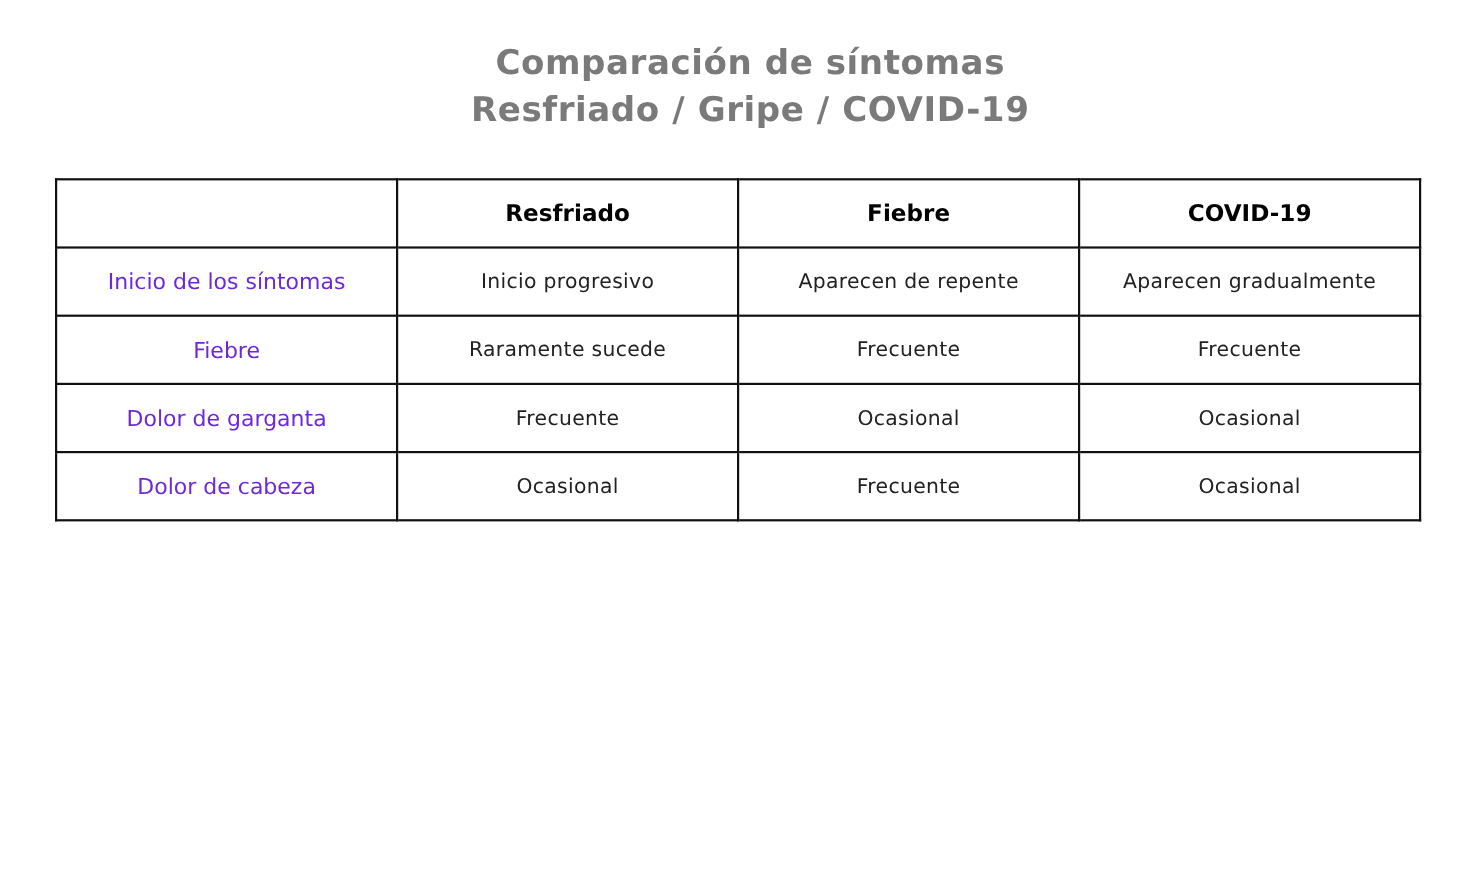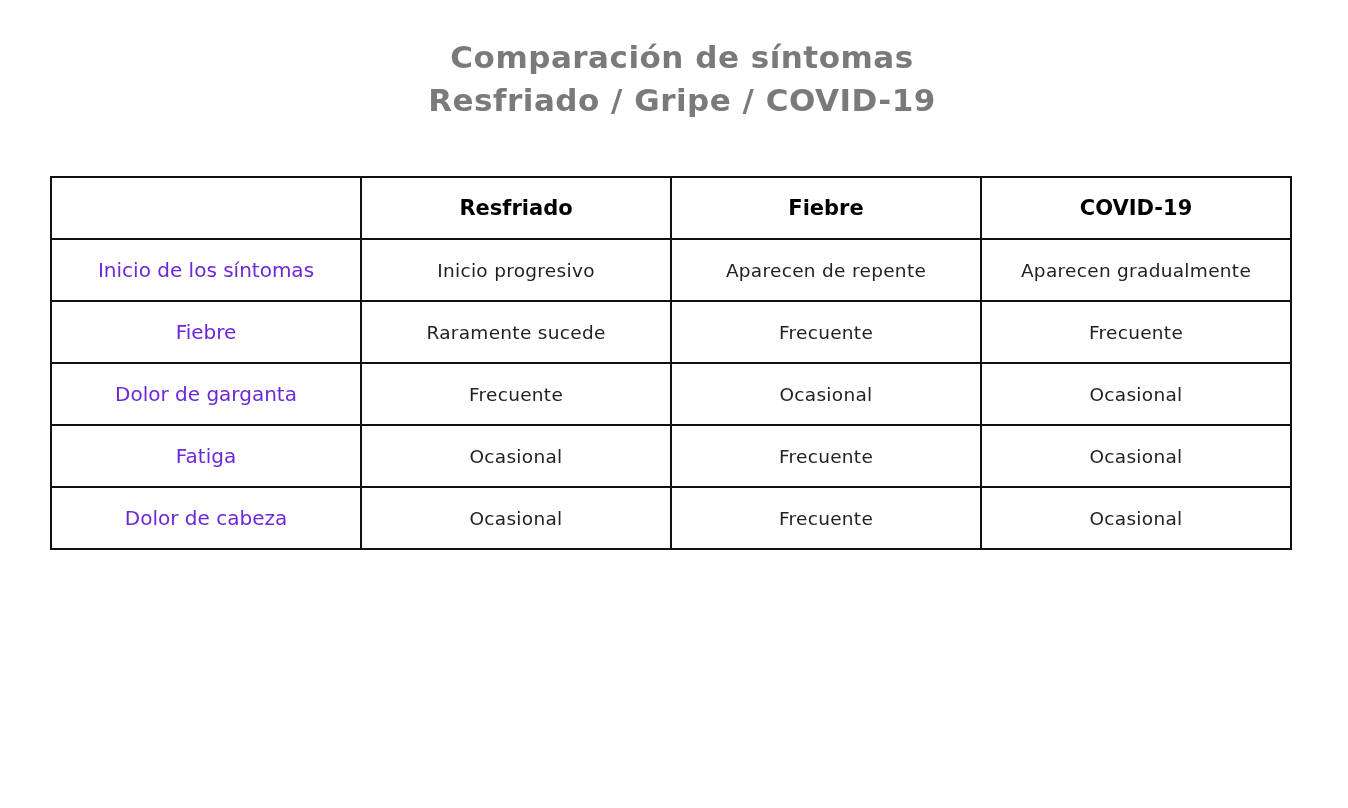--- a/index.html
+++ b/index.html
@@ -1,21 +1,21 @@
 <!DOCTYPE html>
 <html><head>
 <meta charset="utf-8">
 <style>
   html, body { margin: 0; padding: 0; background: #ffffff; }
   body { width: 1348px; height: 808px; position: relative; overflow: hidden;
          font-family: "DejaVu Sans", sans-serif; color: #111; }
   .title { position: absolute; top: 36px; left: 0; width: 1364px; text-align: center;
            color: #7a7a7a; font-weight: bold; font-size: 31px; line-height: 43px; letter-spacing: 0.5px; }
   .title div { margin: 0; }
-  table.cmp { position: absolute; left: 50px; top: 176px; border-collapse: collapse; table-layout: fixed; }
+  table.cmp { position: absolute; left: 50px; top: 162px; border-collapse: collapse; table-layout: fixed; }
   table.cmp td, table.cmp th { border: 2.5px solid #111; text-align: center; vertical-align: middle;
            height: 62px; padding: 0 6px; box-sizing: border-box; }
   table.cmp th { font-weight: bold; font-size: 21px; color: #000; }
   table.cmp td.rowhead { font-size: 20px; line-height: 20px; color: #6d28d9; }
   table.cmp td.val { font-size: 18.5px; color: #222; letter-spacing: 0.3px; margin-top: 32px; }
   col.c0 { width: 310px; } col.c1 { width: 310px; } col.c2 { width: 310px; } col.c3 { width: 310px; }
 </style>
 </head>
 <body>
 
@@ -52,25 +52,19 @@
       <td class="val">Frecuente</td>
       <td class="val">Frecuente</td>
     </tr>
     <tr>
       <td class="rowhead">Dolor de garganta</td>
       <td class="val">Frecuente</td>
       <td class="val">Ocasional</td>
       <td class="val">Ocasional</td>
     </tr>
     <tr>
-      <td class="rowhead">Fatiga</td>
-      <td class="val">Ocasional</td>
-      <td class="val">Frecuente</td>
-      <td class="val">Ocasional</td>
-    </tr>
-    <tr>
       <td class="rowhead">Dolor de cabeza</td>
       <td class="val">Ocasional</td>
       <td class="val">Frecuente</td>
       <td class="val">Ocasional</td>
     </tr>
   </tbody>
 </table>
 
 </body></html>

